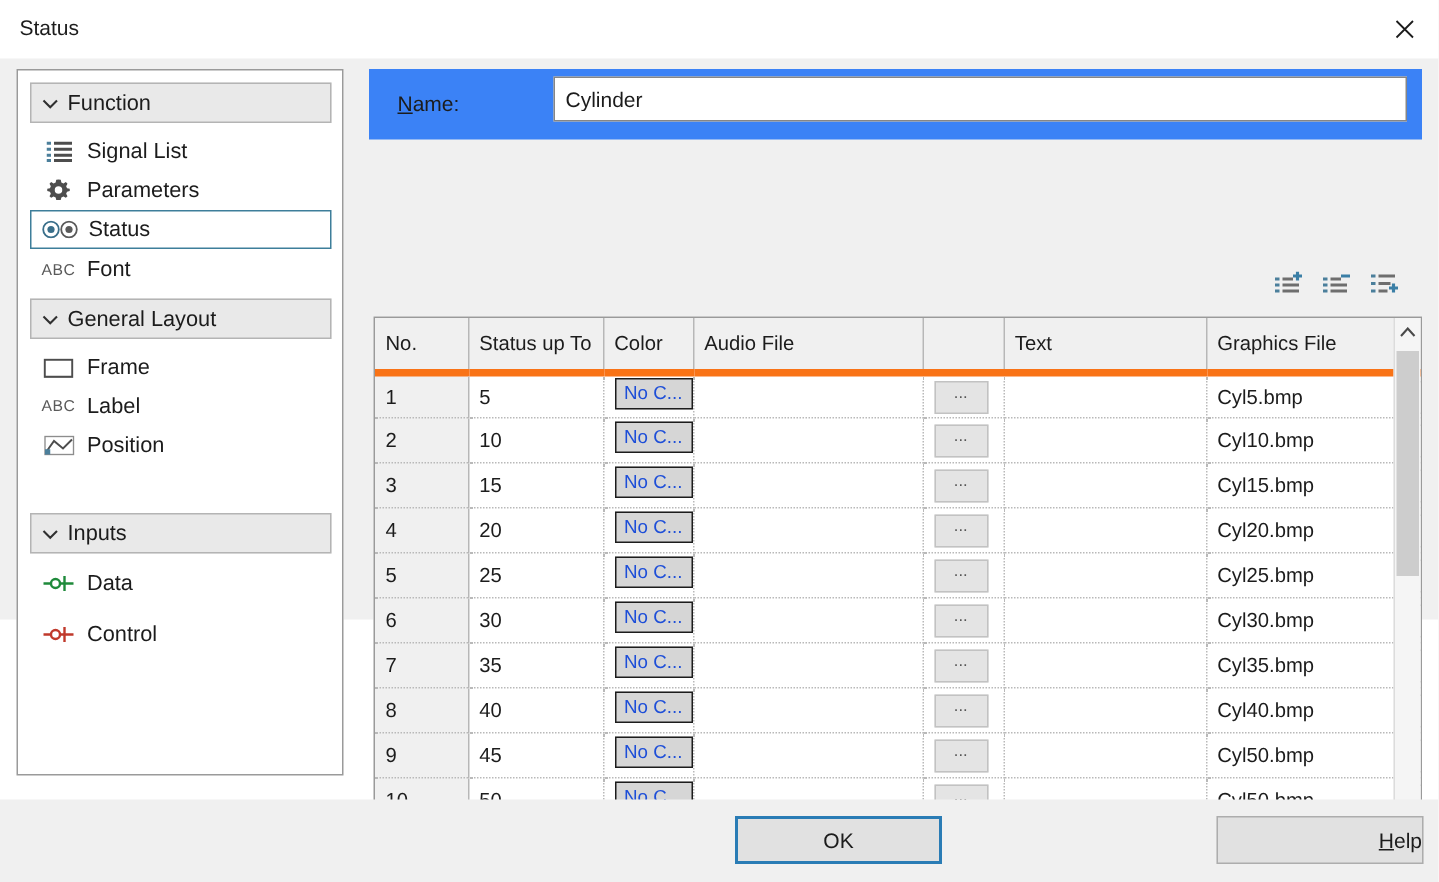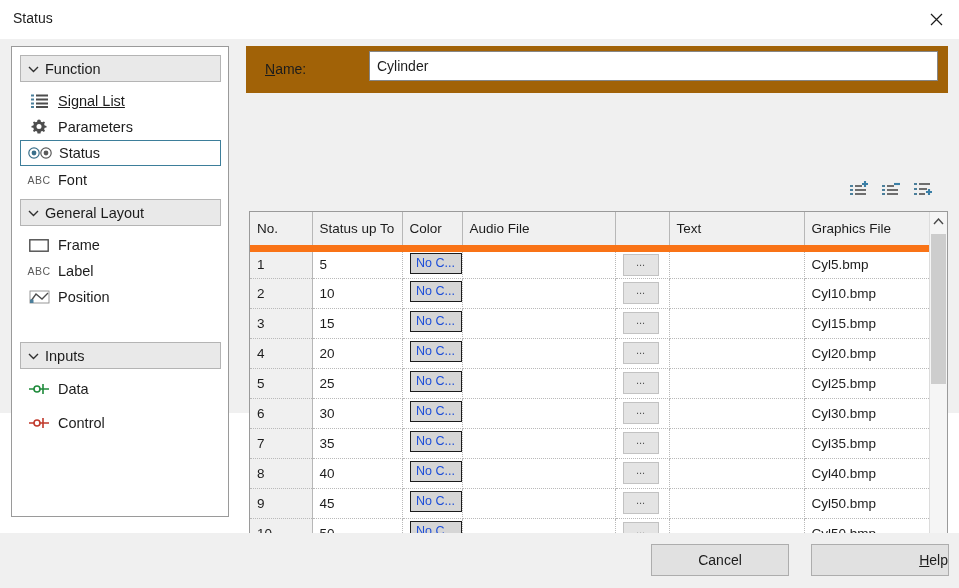--- a/index.html
+++ b/index.html
@@ -68,21 +68,21 @@
   }
   .item .ic{
     width:38px;display:flex;align-items:flex-end;justify-content:center;
   }
   .item .ilabel{font-size:14.5px;color:#1c1c1c;}
   .abc{font-size:10.5px;letter-spacing:.4px;color:#5a5a5a;font-weight:400;}
 
   
   #namebar{
     position:absolute;left:246px;top:7px;width:702px;height:47px;
-    background:#a16207;
+    background:#3b82f6;
   }
   #name-label{
     position:absolute;left:19px;top:15px;font-size:14px;color:#1c1c1c;
   }
   #name-label u{text-decoration:underline;}
   #name-input{
     position:absolute;left:123px;top:5px;width:569px;height:30px;
     border:1px solid #868686;background:#ffffff;
     box-sizing:border-box;
     font-family:inherit;font-size:14px;color:#1c1c1c;
@@ -105,21 +105,21 @@
     box-sizing:border-box;overflow:hidden;
   }
   table#grid{
     border-collapse:collapse;table-layout:fixed;width:680px;
     font-size:13.5px;
   }
   table#grid th{
     height:36px;background:#f0f0f0;font-weight:400;text-align:left;
     padding:0 0 0 7px;
     border-right:1px solid #b7b7b7;
-    border-bottom:7px solid #f97316;
+    border-bottom:5px solid #f97316;
     color:#1c1c1c;white-space:nowrap;
     box-sizing:border-box;
   }
   table#grid td{
     height:30px;padding:0 0 0 7px;
     border-right:1px dotted #b9b9b9;
     border-bottom:1px dotted #b9b9b9;
     background:#ffffff;color:#1c1c1c;
     box-sizing:border-box;vertical-align:middle;
     white-space:nowrap;
@@ -189,21 +189,21 @@
 
     <div class="grp" style="top:8px;">
       <span class="chev">
         <svg width="11" height="8" viewBox="0 0 11 8">
             <path d="M1 2 L5.5 6.5 L10 2" stroke="#303030" stroke-width="1.4" fill="none"></path>
           </svg>
       </span>
       <span class="glabel">Function</span>
     </div>
 
-    <div class="item" style="top:41px;text-decoration:underline;">
+    <div class="item" style="top:41px;">
       <span class="ic">
         <svg width="17" height="14" viewBox="0 0 17 14">
           <rect x="0" y="0.5" width="3" height="2" fill="#4b7f9b"></rect>
             <rect x="5" y="0.5" width="12" height="2" fill="#4d4d4d"></rect>
           <rect x="0" y="4.5" width="3" height="2" fill="#4b7f9b"></rect>
             <rect x="5" y="4.5" width="12" height="2" fill="#4d4d4d"></rect>
           <rect x="0" y="8.5" width="3" height="2" fill="#4b7f9b"></rect>
             <rect x="5" y="8.5" width="12" height="2" fill="#4d4d4d"></rect>
           <rect x="0" y="12" width="3" height="2" fill="#4b7f9b"></rect>
             <rect x="5" y="12" width="12" height="2" fill="#4d4d4d"></rect>
@@ -486,19 +486,19 @@
       <div class="sb-arrow" style="bottom:0;">
         <svg width="11" height="7" viewBox="0 0 11 7">
             <path d="M1 1 L5.5 6 L10 1" stroke="#4a4a4a" stroke-width="1.4" fill="none"></path>
           </svg>
       </div>
     </div>
   </div>
 </div>
 
 <div id="footer">
-  <div class="fbtn" style="left:651px;">
-    <span>Cancel</span>
+  <div class="fbtn primary" style="left:490px;">
+    <span>OK</span>
   </div>
   <div class="fbtn" style="left:811px;justify-content:flex-end;">
     <span><u>H</u><span>elp</span></span>
   </div>
 </div>
 
 </body></html>

